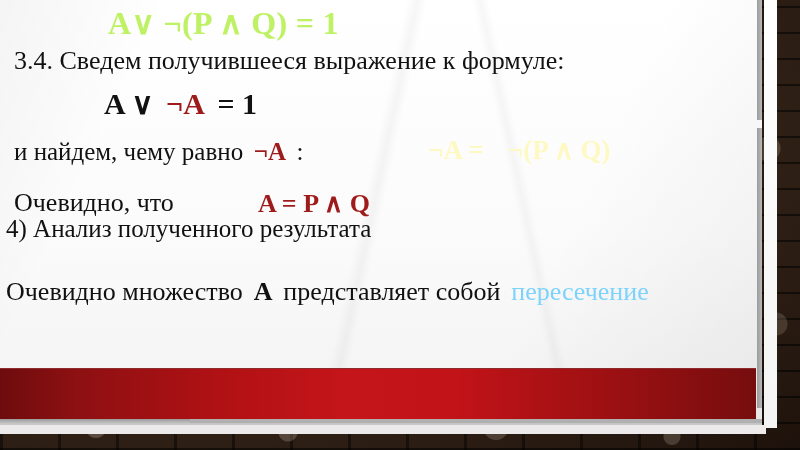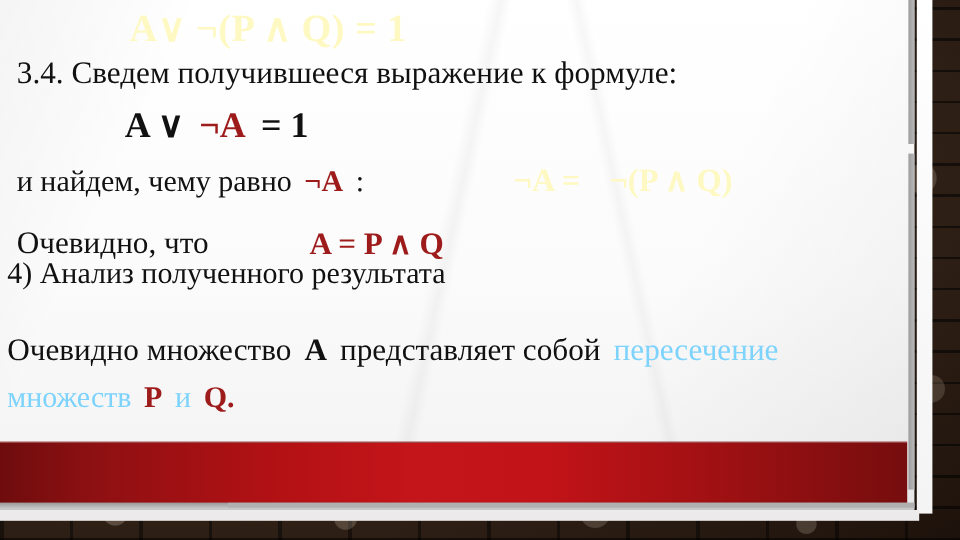--- a/index.html
+++ b/index.html
@@ -63,21 +63,21 @@
   .gray-rail{position:absolute;left:0px;top:419px;width:762px;height:9px;background:linear-gradient(180deg,#9a9a9a,#c9c9c9 55%,#bdbdbd);}
   .gray-rail2{position:absolute;left:190px;top:419px;width:572px;height:4px;background:#b0b0b0;}
   .bottom-white{position:absolute;left:0;top:425px;width:766px;height:9px;background:#eceaea;}
 
   
   .line{position:absolute;white-space:nowrap;color:#111;}
   .red-b{color:#9e1b1b;font-weight:bold;}
   .redsoft{color:#7dd3fc;}
   .blk-b{font-weight:bold;}
 
-  .l-formula1{left:108px;top:4px;font-size:32px;font-weight:bold;color:#fef9c3;letter-spacing:.3px;text-align:right;}
+  .l-formula1{left:108px;top:4px;font-size:32px;font-weight:bold;color:#bef264;letter-spacing:.3px;text-align:right;}
   .l-step34{left:14px;top:46px;font-size:26px;}
   .l-formula2{left:104px;top:86px;font-size:30px;font-weight:bold;}
   .l-find{left:14px;top:138px;font-size:25px;}
   .l-notA{left:428px;top:134px;font-size:27px;font-weight:bold;color:#fef9c3;}
   .l-obv{left:14px;top:188px;font-size:26px;}
   .l-aeq{left:258px;top:188px;font-size:26px;}
   .l-step4{left:6px;top:215px;font-size:25px;}
   .l-concl{left:6px;top:277px;font-size:26px;}
   .l-concl2{left:6px;top:318px;font-size:25px;}
 
@@ -117,22 +117,19 @@
 
   <div class="line l-obv">Очевидно, что</div>
   <div class="line l-aeq red-b">A = P ∧ Q</div>
 
   <div class="line l-step4">4) Анализ полученного результата</div>
 
   <div class="line l-concl">
     <span>Очевидно множество</span><span class="sp"></span><span class="blk-b">A</span><span class="sp"></span><span>представляет собой</span><span class="sp"></span><span class="redsoft">пересечение</span>
   </div>
 
-  <div class="line l-concl2">
-    <span class="redsoft">множеств</span><span class="sp"></span><span class="red-b">P</span><span class="sp"></span><span class="redsoft">и</span><span class="sp"></span><span class="red-b">Q.</span>
-  </div>
 
   <div class="red-bar"></div>
   <div class="gray-rail"></div>
   <div class="gray-rail2"></div>
   <div class="bottom-white"></div>
 
 </div>
 
 </body></html>

